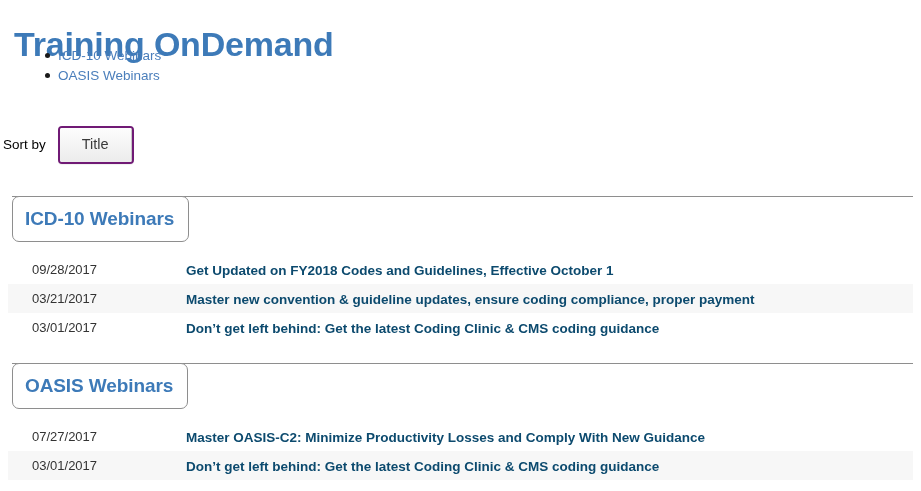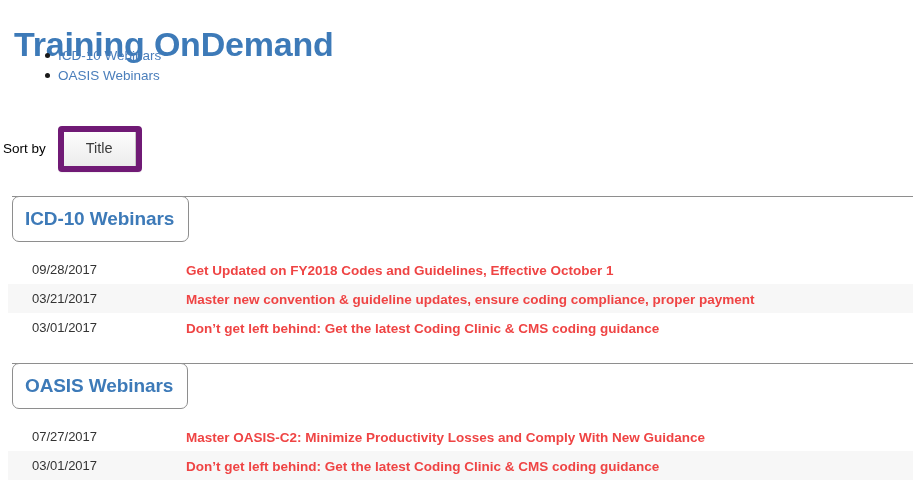--- a/index.html
+++ b/index.html
@@ -70,21 +70,21 @@
   .sort-label {
     font-size: 13.5px;
     color: #000000;
     margin-left: 3px;
     margin-right: 12px;
   }
   .btn-group {
     display: flex;
     border-radius: 4px;
     overflow: hidden;
-    border: 6px solid #701a75;
+    border: 2px solid #701a75;
     box-shadow: 0 1px 1px rgba(0,0,0,0.06);
   }
   .btn {
     font-size: 14.5px;
     line-height: 1;
     padding: 9px 18px 10px 18px;
     cursor: pointer;
     white-space: nowrap;
     border: none;
     outline: none;
@@ -164,21 +164,21 @@
     width: 178px;
     box-sizing: border-box;
     padding-left: 24px;
     font-size: 13px;
     color: #333333;
     white-space: nowrap;
   }
   .row-title a {
     font-size: 13.5px;
     font-weight: bold;
-    color: #ef4444;
+    color: #0c4a6e;
     text-decoration: none;
     white-space: nowrap;
   }
 </style>
 </head>
 <body>
 
 <h1 class="page-title">Training OnDemand</h1>
 
 <ul class="nav-list">

